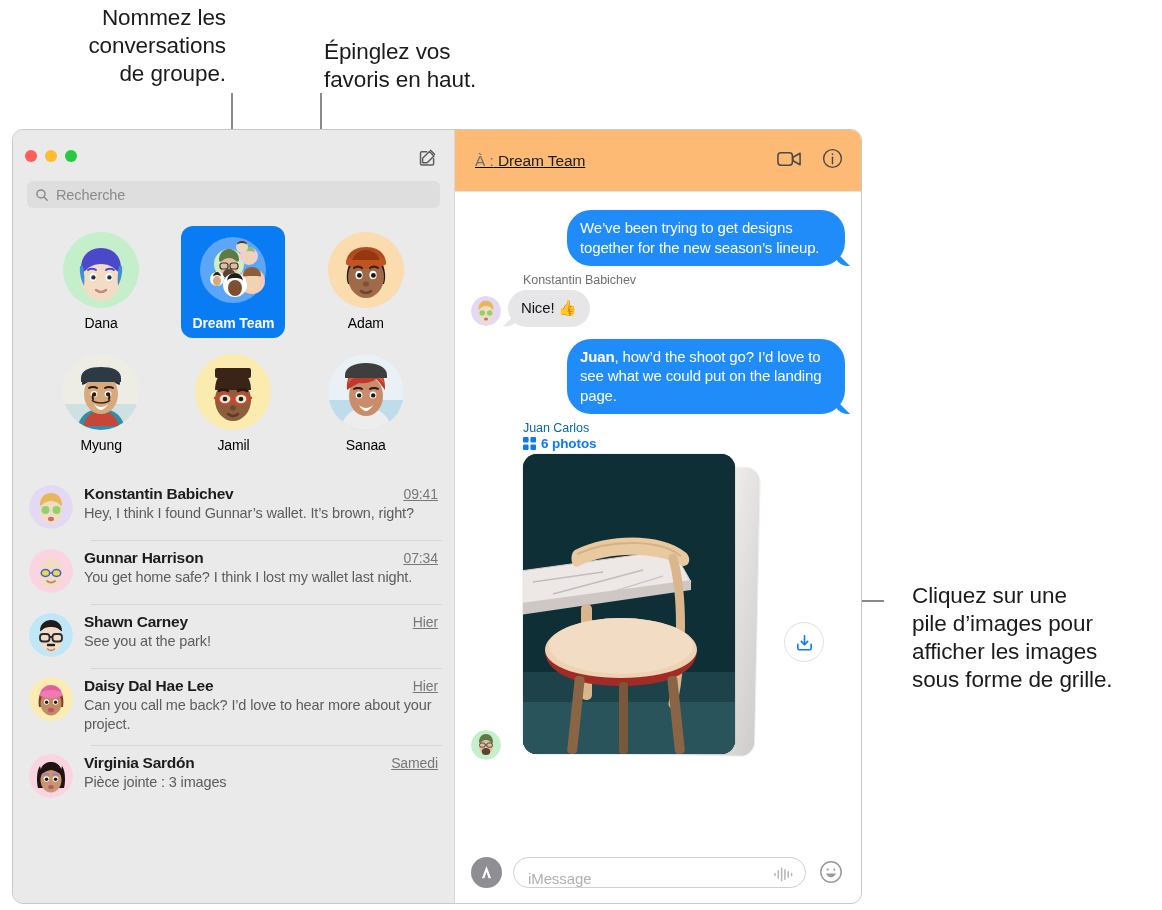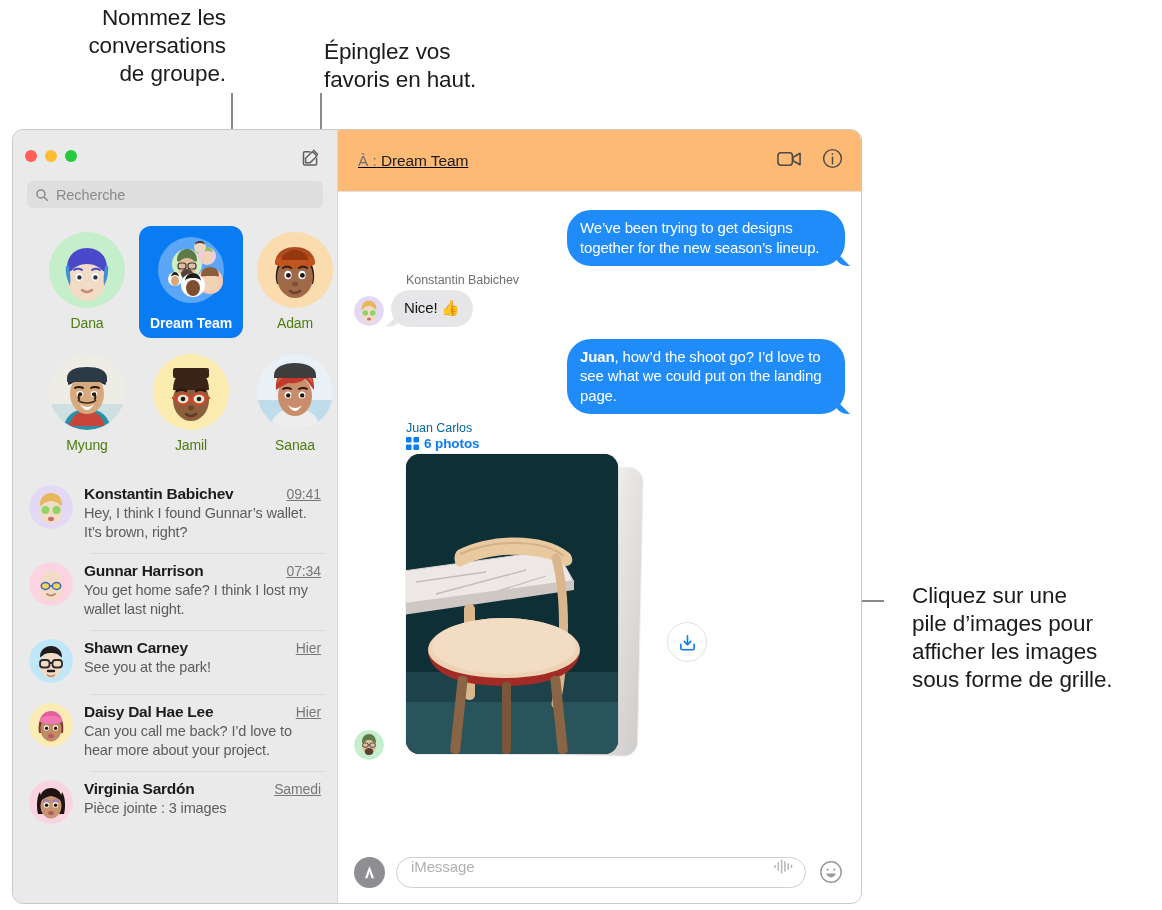--- a/index.html
+++ b/index.html
@@ -38,21 +38,21 @@
     width: 850px; height: 775px;
     border-radius: 11px;
     border: 1px solid #c9c9c9;
     background: #ececec;
     overflow: hidden;
     display: flex;
   }
 
   
   #sidebar {
-    width: 325px; height: 100%;
+    width: 442px; height: 100%;
     background: #eaeaea;
     position: relative;
     display: flex; flex-direction: column;
     border-right: 1px solid #d8d8d8;
   }
   #titlebar {
     height: 51px; flex: 0 0 51px;
     display: flex; align-items: center;
     padding: 0 18px 0 12px;
     position: relative;
@@ -97,21 +97,21 @@
   }
   .pin.selected { background: #0a7cf3; }
   .pin-avatar {
     width: 76px; height: 76px; border-radius: 50%;
     position: relative; overflow: hidden;
     display: flex; align-items: flex-end; justify-content: center;
   }
   .pin-label {
     margin-top: 7px;
     font-size: 14px;
-    color: #4d7c0f;
+    color: #000000;
     letter-spacing: -0.1px;
   }
   .pin.selected .pin-label { color: #ffffff; font-weight: 600; }
 
   
   #convo-list { flex: 1; overflow: hidden; padding-top: 6px; }
   .convo {
     display: flex; gap: 11px;
     padding: 9px 16px 11px 16px;
     position: relative;
@@ -254,21 +254,21 @@
   }
   #appstore-btn {
     width: 31px; height: 31px; border-radius: 50%;
     background: #8e8e93;
     display: flex; align-items: center; justify-content: center;
     flex: 0 0 31px;
   }
   #input-pill {
     flex: 1; height: 31px;
     border: 1px solid #cfcfcf; border-radius: 16px;
-    display: flex; align-items: flex-start;
+    display: flex; align-items: flex-end;
     padding: 0 11px 0 14px;
   }
   #imessage-placeholder {
     flex: 1; color: #b0b0b0; font-size: 15px; letter-spacing: -0.1px;
   }
   #emoji-btn { flex: 0 0 28px; display: flex; align-items: center; justify-content: center; }
 </style>
 </head>
 <body>
 

